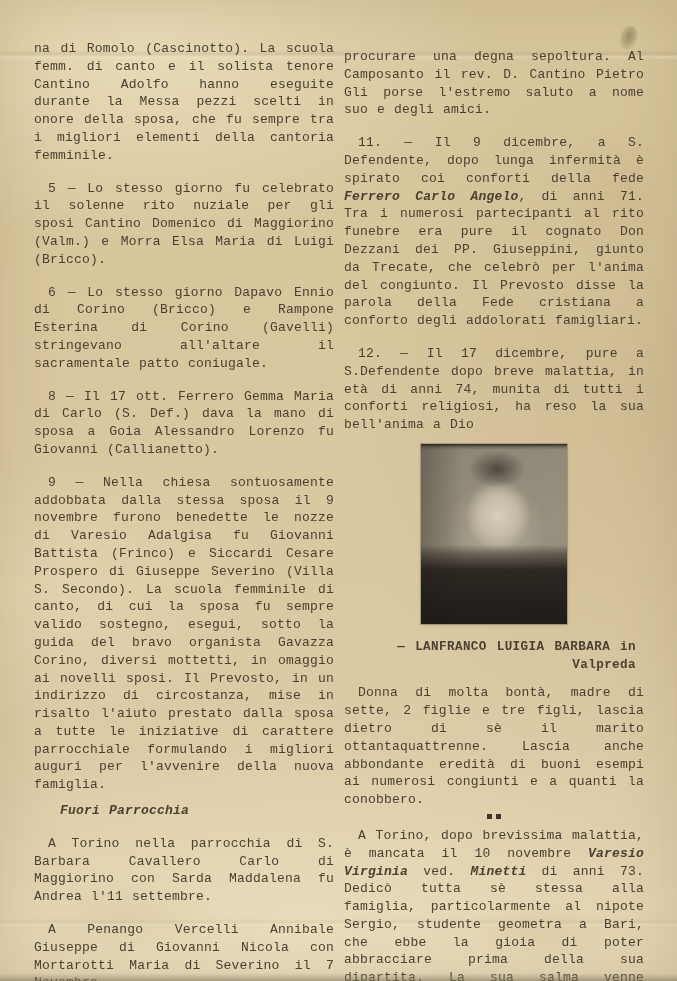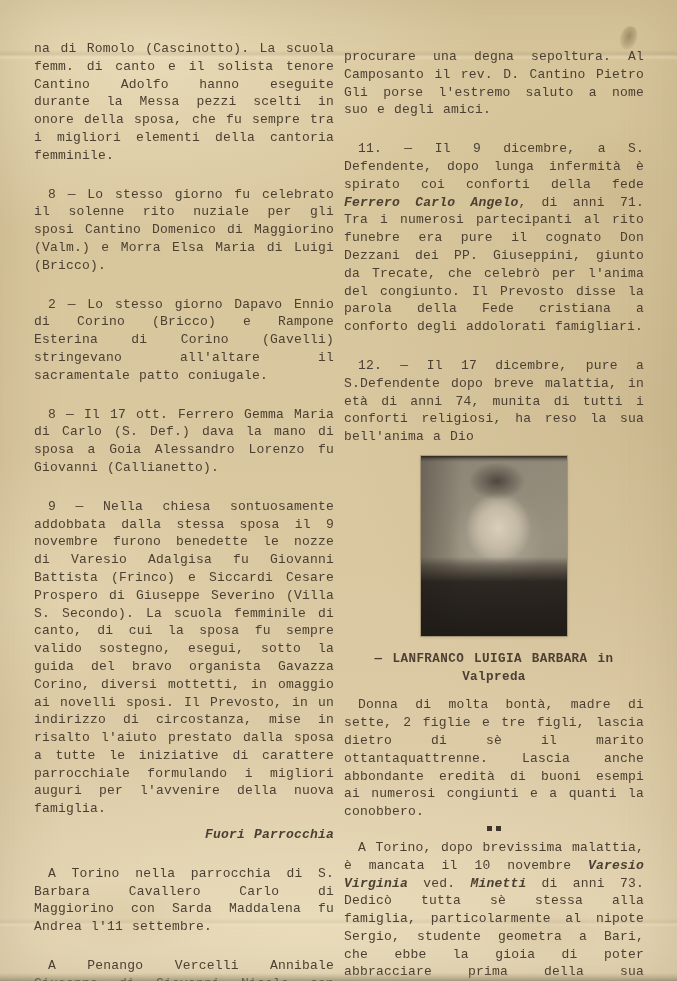--- a/index.html
+++ b/index.html
@@ -34,26 +34,26 @@
   .stain3{position:absolute;left:470px;top:900px;width:140px;height:60px;border-radius:50%;
     background:radial-gradient(ellipse, rgba(170,145,92,.12), transparent 72%);}
 
   
   .col{position:absolute;top:40px;width:300px;font-size:13px;line-height:17.8px;
     text-align:justify;letter-spacing:.2px;word-spacing:1px;}
   .col-left{left:34px;}
   .col-right{left:344px;}
   .para{margin:0 0 4px;text-indent:14px;}
   .para.cont{text-indent:0;}
-  .para.gap{margin-top:21px;}
-  .h-italic{font-style:italic;font-weight:bold;margin:8px 0 4px;text-indent:26px;text-align:right;}
+  .para.gap{margin-top:15px;}
+  .h-italic{font-style:italic;font-weight:bold;margin:8px 0 4px;text-indent:26px;text-align:left;}
   .h-two{font-weight:bold;text-align:center;letter-spacing:2.5px;font-size:17px;
     margin:14px 0 8px;line-height:20px;text-indent:0;}
-  .caption{font-weight:bold;font-size:12.6px;letter-spacing:.4px;margin:9px 16px 10px;
-    text-align:center;text-indent:0;word-spacing:2px;}
+  .caption{font-weight:bold;font-size:12.6px;letter-spacing:.4px;margin:9px 8px 10px;
+    text-align:right;text-indent:0;word-spacing:2px;}
   .pname{font-style:italic;font-weight:600;}
 
   
   .photo-wrap{text-align:center;margin:10px 0 0;}
   .photo{display:inline-block;width:146px;height:180px;
     box-shadow:0 0 0 1px rgba(90,78,60,.30), 0 1px 3px rgba(90,78,60,.25);
     background:
       linear-gradient(180deg, rgba(28,24,20,.85) 0px, rgba(28,24,20,.25) 3px, rgba(28,24,20,0) 6px),
       linear-gradient(180deg, rgba(0,0,0,0) 0 56%, rgba(38,32,26,.45) 61%, rgba(30,25,21,.88) 70%, rgba(26,22,18,.95) 100%),
       radial-gradient(ellipse 26% 14% at 52% 14%, rgba(66,60,52,.85), rgba(66,60,52,0) 75%),
@@ -72,22 +72,22 @@
 
   <div class="crease-top"></div>
   <div class="crease-bottom"></div>
   <div class="speck"></div>
   <div class="stain1"></div>
   <div class="stain2"></div>
   <div class="stain3"></div>
 
   <div class="col col-left">
     <p class="para cont">na di Romolo (Cascinotto). La scuola femm. di canto e il solista tenore Cantino Adolfo hanno eseguite durante la Messa pezzi scelti in onore della sposa, che fu sempre tra i migliori elementi della cantoria femminile.</p>
-    <p class="para gap">8 — Lo stesso giorno fu celebrato il solenne rito nuziale per gli sposi Cantino Domenico di Maggiorino (Valm.) e Morra Elsa Maria di Luigi (Bricco).</p>
-    <p class="para gap">2 — Lo stesso giorno Dapavo Ennio di Corino (Bricco) e Rampone Esterina di Corino (Gavelli) stringevano all'altare il sacramentale patto coniugale.</p>
+    <p class="para gap">5 — Lo stesso giorno fu celebrato il solenne rito nuziale per gli sposi Cantino Domenico di Maggiorino (Valm.) e Morra Elsa Maria di Luigi (Bricco).</p>
+    <p class="para gap">6 — Lo stesso giorno Dapavo Ennio di Corino (Bricco) e Rampone Esterina di Corino (Gavelli) stringevano all'altare il sacramentale patto coniugale.</p>
     <p class="para gap">8 — Il 17 ott. Ferrero Gemma Maria di Carlo (S. Def.) dava la mano di sposa a Goia Alessandro Lorenzo fu Giovanni (Callianetto).</p>
     <p class="para gap">9 — Nella chiesa sontuosamente addobbata dalla stessa sposa il 9 novembre furono benedette le nozze di Varesio Adalgisa fu Giovanni Battista (Frinco) e Siccardi Cesare Prospero di Giuseppe Severino (Villa S. Secondo). La scuola femminile di canto, di cui la sposa fu sempre valido sostegno, esegui, sotto la guida del bravo organista Gavazza Corino, diversi mottetti, in omaggio ai novelli sposi. Il Prevosto, in un indirizzo di circostanza, mise in risalto l'aiuto prestato dalla sposa a tutte le iniziative di carattere parrocchiale formulando i migliori auguri per l'avvenire della nuova famiglia.</p>
     <p class="h-italic">Fuori Parrocchia</p>
     <p class="para gap">A Torino nella parrocchia di S. Barbara Cavallero Carlo di Maggiorino con Sarda Maddalena fu Andrea l'11 settembre.</p>
     <p class="para gap">A Penango Vercelli Annibale Giuseppe di Giovanni Nicola con Mortarotti Maria di Severino il 7 Novembre.</p>
     <p class="para gap">A Corsione Parietti Angelo fu Antonio con Lovisone Marina di Severino il 13 novembre.</p>
 
   </div>
 
   <div class="col col-right">

